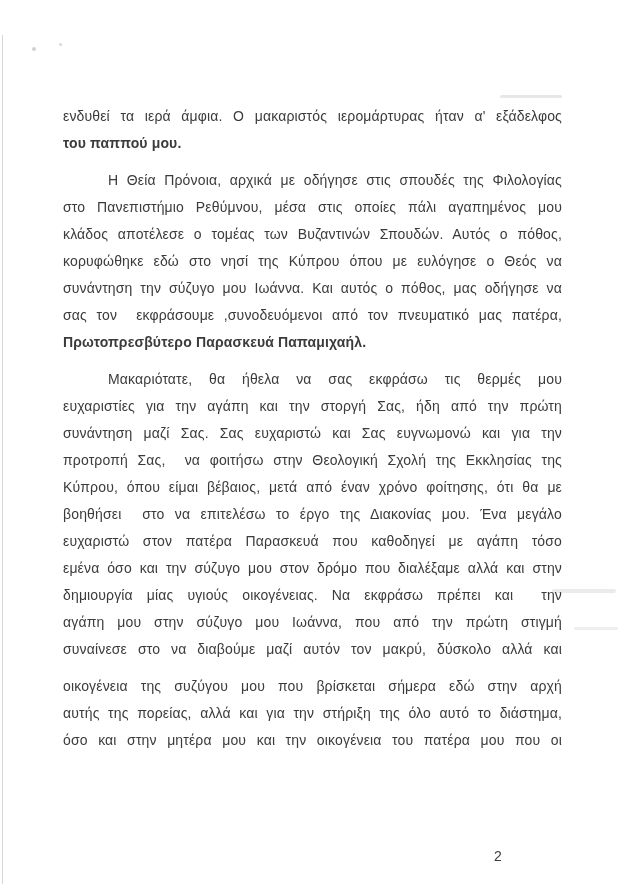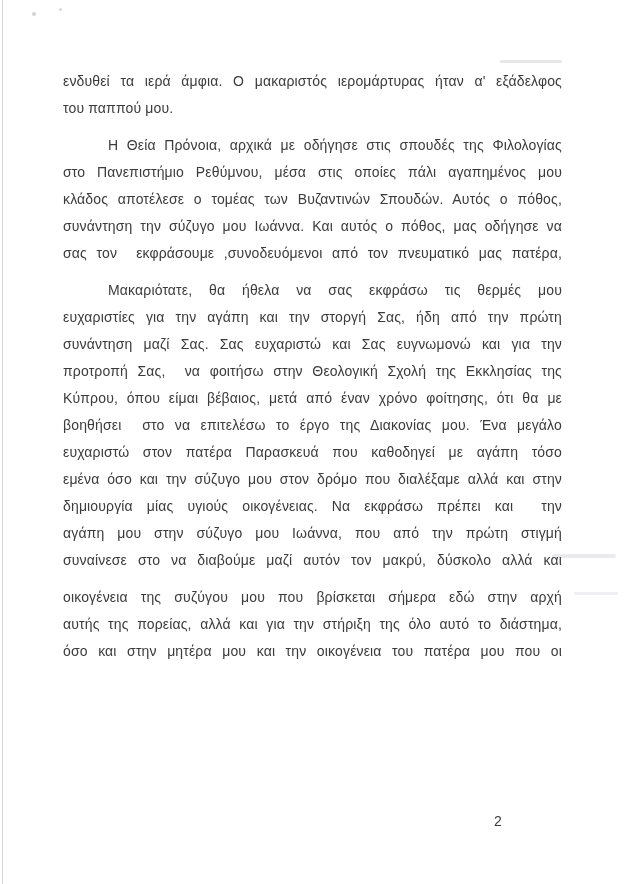--- a/index.html
+++ b/index.html
@@ -12,20 +12,21 @@
     height: 884px;
     position: relative;
     background: #ffffff;
     overflow: hidden;
     font-family: "Liberation Sans", sans-serif;
   }
   .scan-page {
     position: absolute;
     inset: 0;
     background: #ffffff;
+    margin-top: 35px;
   }
   
   .edge-line {
     position: absolute;
     left: 2px;
     top: 0;
     width: 1px;
     height: 884px;
     background: #d7d7d9;
   }
@@ -90,20 +91,21 @@
     margin: 0 0 10px 0;
   }
   .line {
     text-align: justify;
     text-align-last: justify;
     white-space: pre-wrap;
   }
   .line.no-justify {
     text-align: left;
     text-align-last: left;
+    font-weight: bold;
   }
   .line.indented {
     text-indent: 45px;
   }
   .page-number {
     position: absolute;
     left: 488px;
     top: 811px;
     width: 20px;
     text-align: center;
@@ -125,22 +127,24 @@
 
   <div class="doc-text">
       <div class="paragraph">
         <div class="line">ενδυθεί τα ιερά άμφια. Ο μακαριστός ιερομάρτυρας ήταν α' εξάδελφος</div>
         <div class="line no-justify">του παππού μου.</div>
       </div>
       <div class="paragraph">
         <div class="line indented">Η Θεία Πρόνοια, αρχικά με οδήγησε στις σπουδές της Φιλολογίας</div>
         <div class="line">στο Πανεπιστήμιο Ρεθύμνου, μέσα στις οποίες πάλι αγαπημένος μου</div>
         <div class="line">κλάδος αποτέλεσε ο τομέας των Βυζαντινών Σπουδών. Αυτός ο πόθος,</div>
+        <div class="line">κορυφώθηκε εδώ στο νησί της Κύπρου όπου με ευλόγησε ο Θεός να</div>
         <div class="line">συνάντηση την σύζυγο μου Ιωάννα. Και αυτός ο πόθος, μας οδήγησε να</div>
         <div class="line">σας τον  εκφράσουμε ,συνοδευόμενοι από τον πνευματικό μας πατέρα,</div>
+        <div class="line no-justify">Πρωτοπρεσβύτερο Παρασκευά Παπαμιχαήλ.</div>
       </div>
       <div class="paragraph">
         <div class="line indented">Μακαριότατε, θα ήθελα να σας εκφράσω τις θερμές μου</div>
         <div class="line">ευχαριστίες για την αγάπη και την στοργή Σας, ήδη από την πρώτη</div>
         <div class="line">συνάντηση μαζί Σας. Σας ευχαριστώ και Σας ευγνωμονώ και για την</div>
         <div class="line">προτροπή Σας,  να φοιτήσω στην Θεολογική Σχολή της Εκκλησίας της</div>
         <div class="line">Κύπρου, όπου είμαι βέβαιος, μετά από έναν χρόνο φοίτησης, ότι θα με</div>
         <div class="line">βοηθήσει  στο να επιτελέσω το έργο της Διακονίας μου. Ένα μεγάλο</div>
         <div class="line">ευχαριστώ στον πατέρα Παρασκευά που καθοδηγεί με αγάπη τόσο</div>
         <div class="line">εμένα όσο και την σύζυγο μου στον δρόμο που διαλέξαμε αλλά και στην</div>

